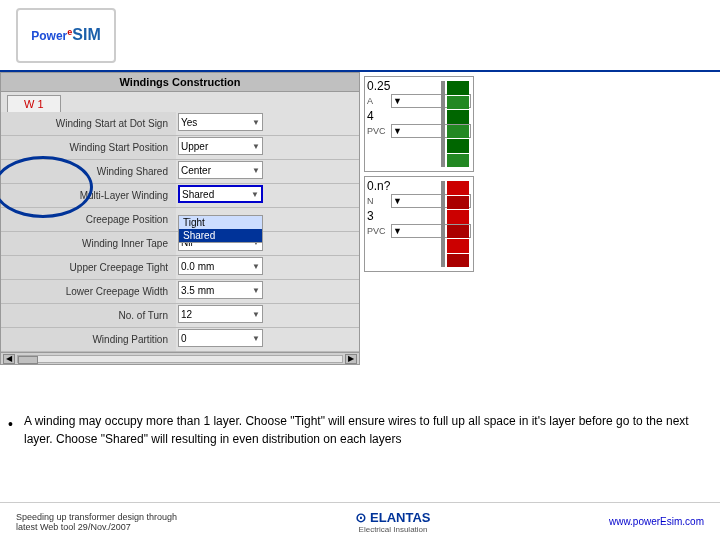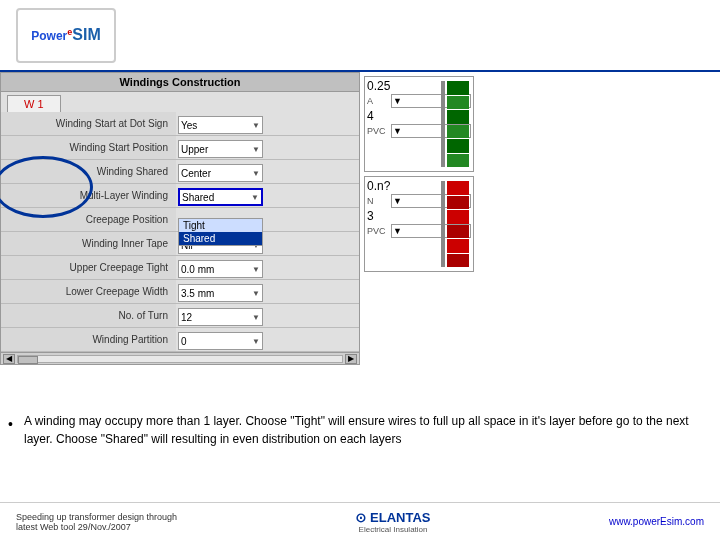--- a/index.html
+++ b/index.html
@@ -93,21 +93,21 @@
       display: inline-block;
       margin-bottom: -1px;
       position: relative;
     }
     .form-tab-row {
       padding: 2px 6px 0;
     }
 
     .form-row {
       display: flex;
-      align-items: flex-end;
+      align-items: flex-start;
       border-bottom: 1px solid #bbb;
       min-height: 24px;
     }
     .form-label {
       width: 175px;
       font-size: 10px;
       color: #333;
       text-align: right;
       padding-right: 8px;
       padding-left: 4px;

